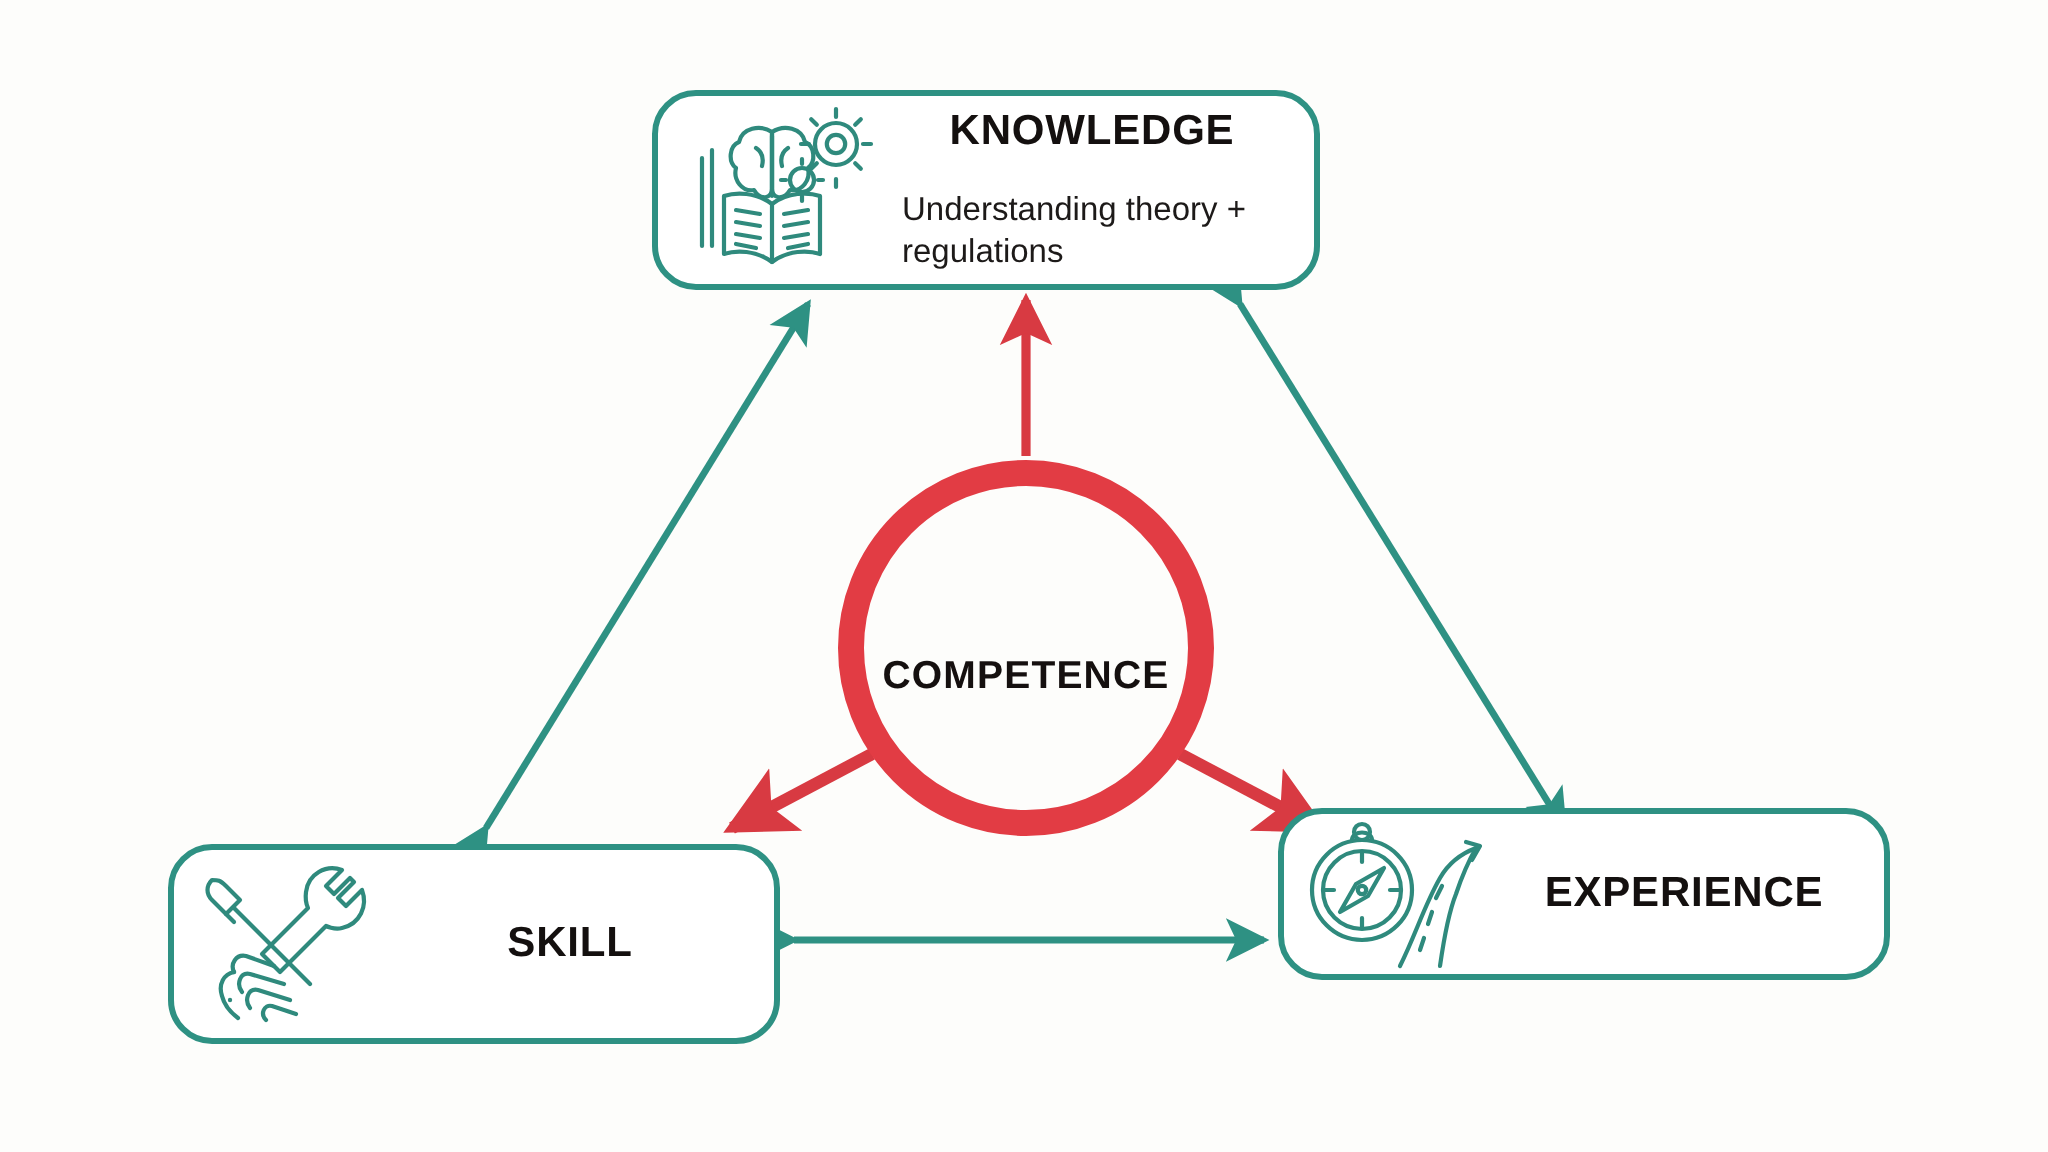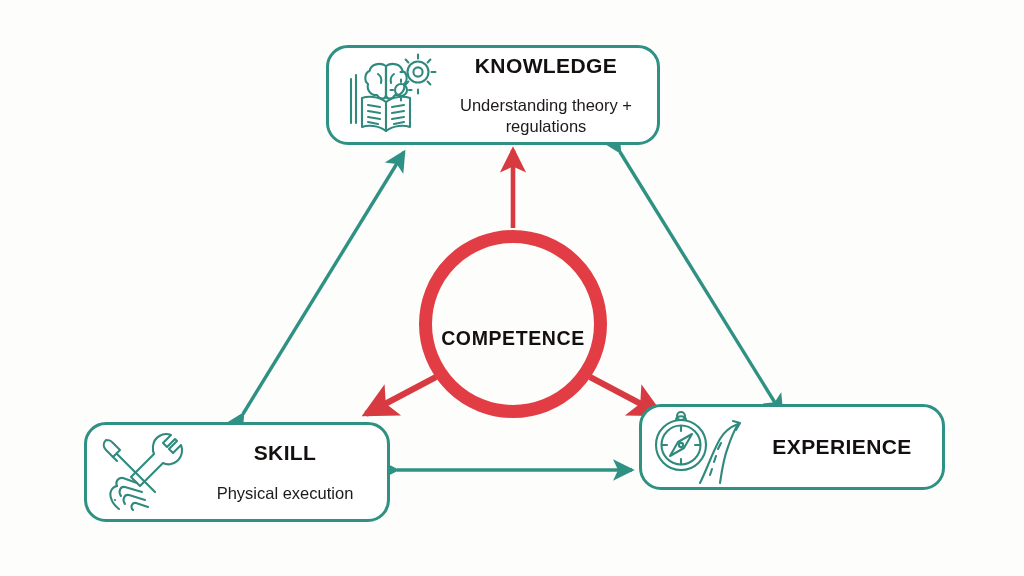--- a/index.html
+++ b/index.html
@@ -53,21 +53,20 @@
     font-weight: bold;
     color: #14100f;
     letter-spacing: 0.4px;
     line-height: 1.15;
     text-align: center;
   }
   .node-sub {
     font-size: 16.5px;
     color: #1d1a19;
     line-height: 1.22;
-    text-align: center;
     margin-top: 17px;
     max-width: 190px;
   }
 
   #node-knowledge {
     left: 326px;
     top: 45px;
     width: 334px;
     height: 100px;
     padding-left: 8px;
@@ -203,23 +202,20 @@
         <path d="M24 56 C22 52 25 47 30 48 L44 53"></path>
         <path d="M28 66 C25 62 27 56 32 57 L49 62"></path>
         <path d="M32 74 C29 70 31 64 36 65 L52 70"></path>
         <path d="M40 80 C37 77 39 72 43 73 L55 77"></path>
         <path d="M24 56 C19 57 16 62 18 68 C19 72 22 76 26 79"></path>
         <circle cx="22" cy="70" r="1.1" fill="#2f8a7d" stroke="none"></circle>
       </svg>
     </div>
     <div class="node-text">
       <div class="node-title">SKILL</div>
-      <div class="node-sub">
-        <span>Physical execution</span>
-      </div>
     </div>
   </div>
 
   <div class="node" id="node-experience">
     <div class="node-icon">
       <svg width="100" height="84" viewBox="0 0 100 84" xmlns="http://www.w3.org/2000/svg" fill="none" stroke="#2f8a7d" stroke-width="2.1" stroke-linecap="round" stroke-linejoin="round">
 
         <circle cx="33" cy="40" r="25"></circle>
         <circle cx="33" cy="40" r="19.5"></circle>
         <path d="M28 15 C28 10 38 10 38 15"></path>

